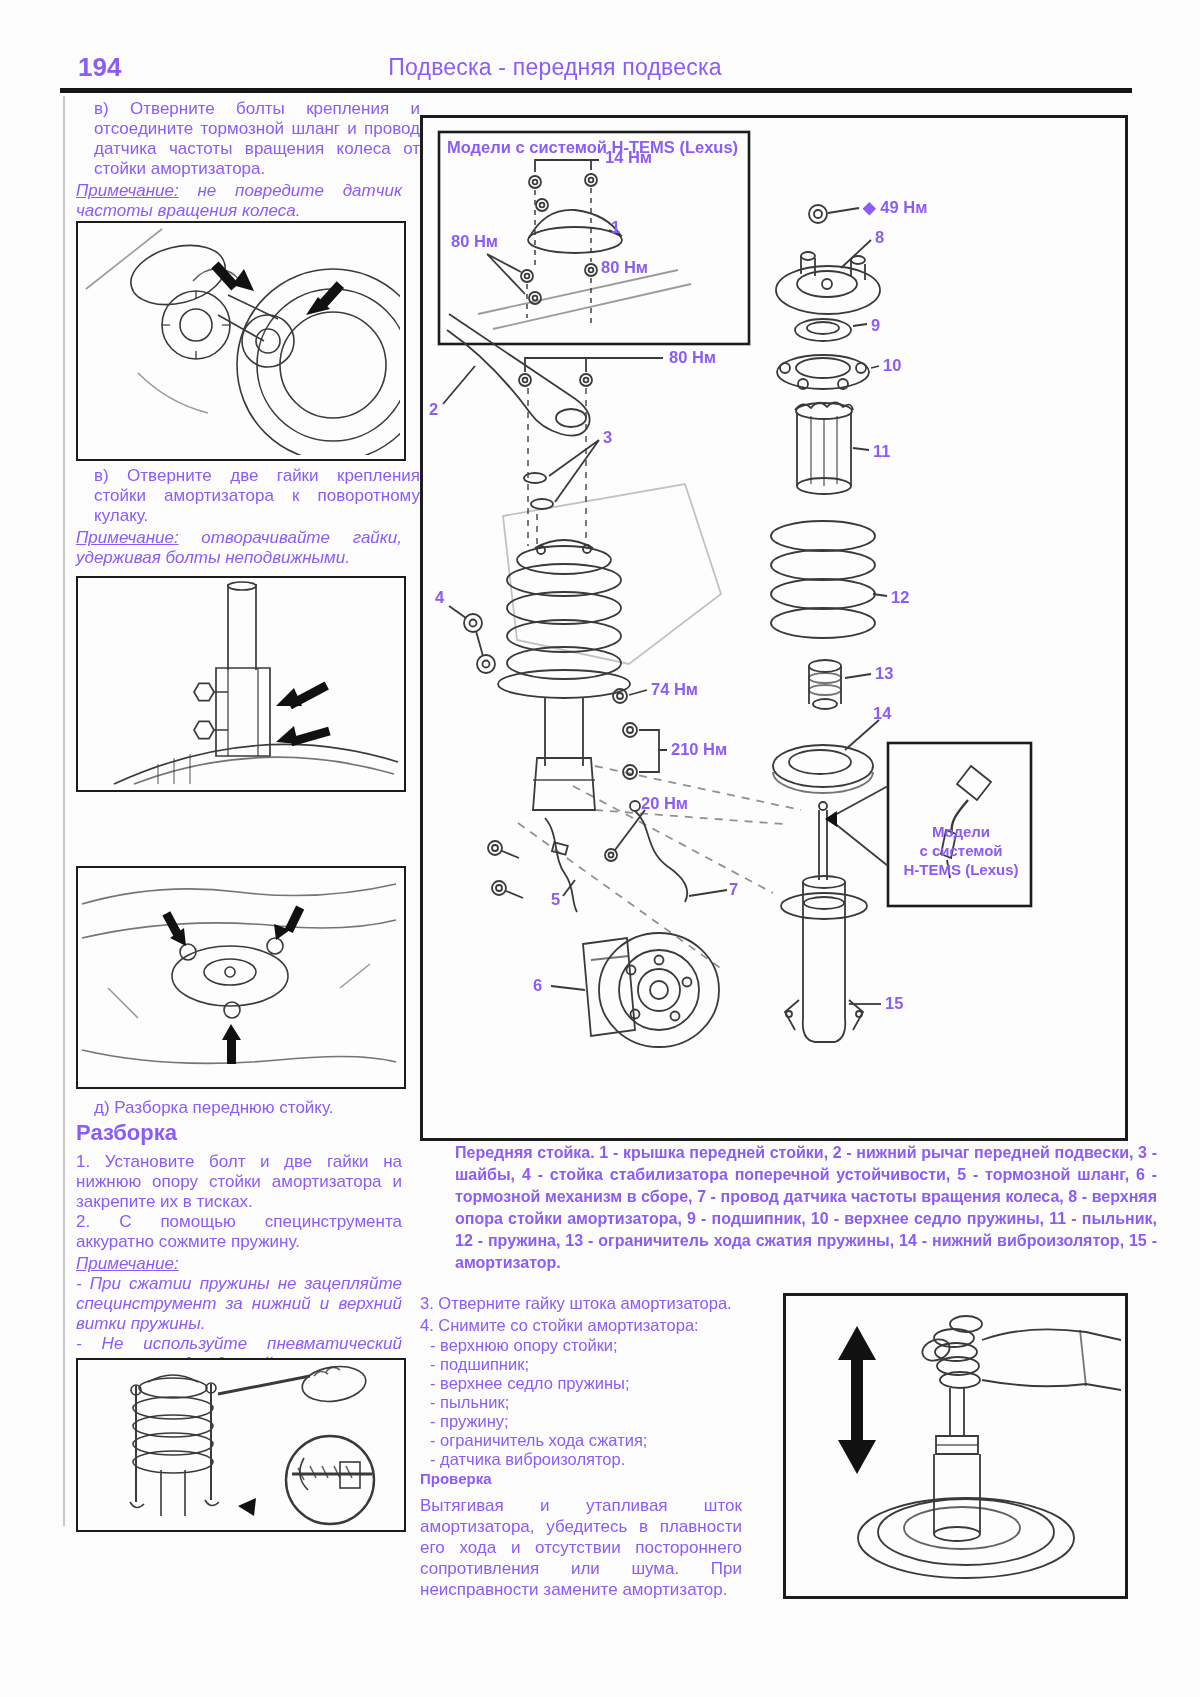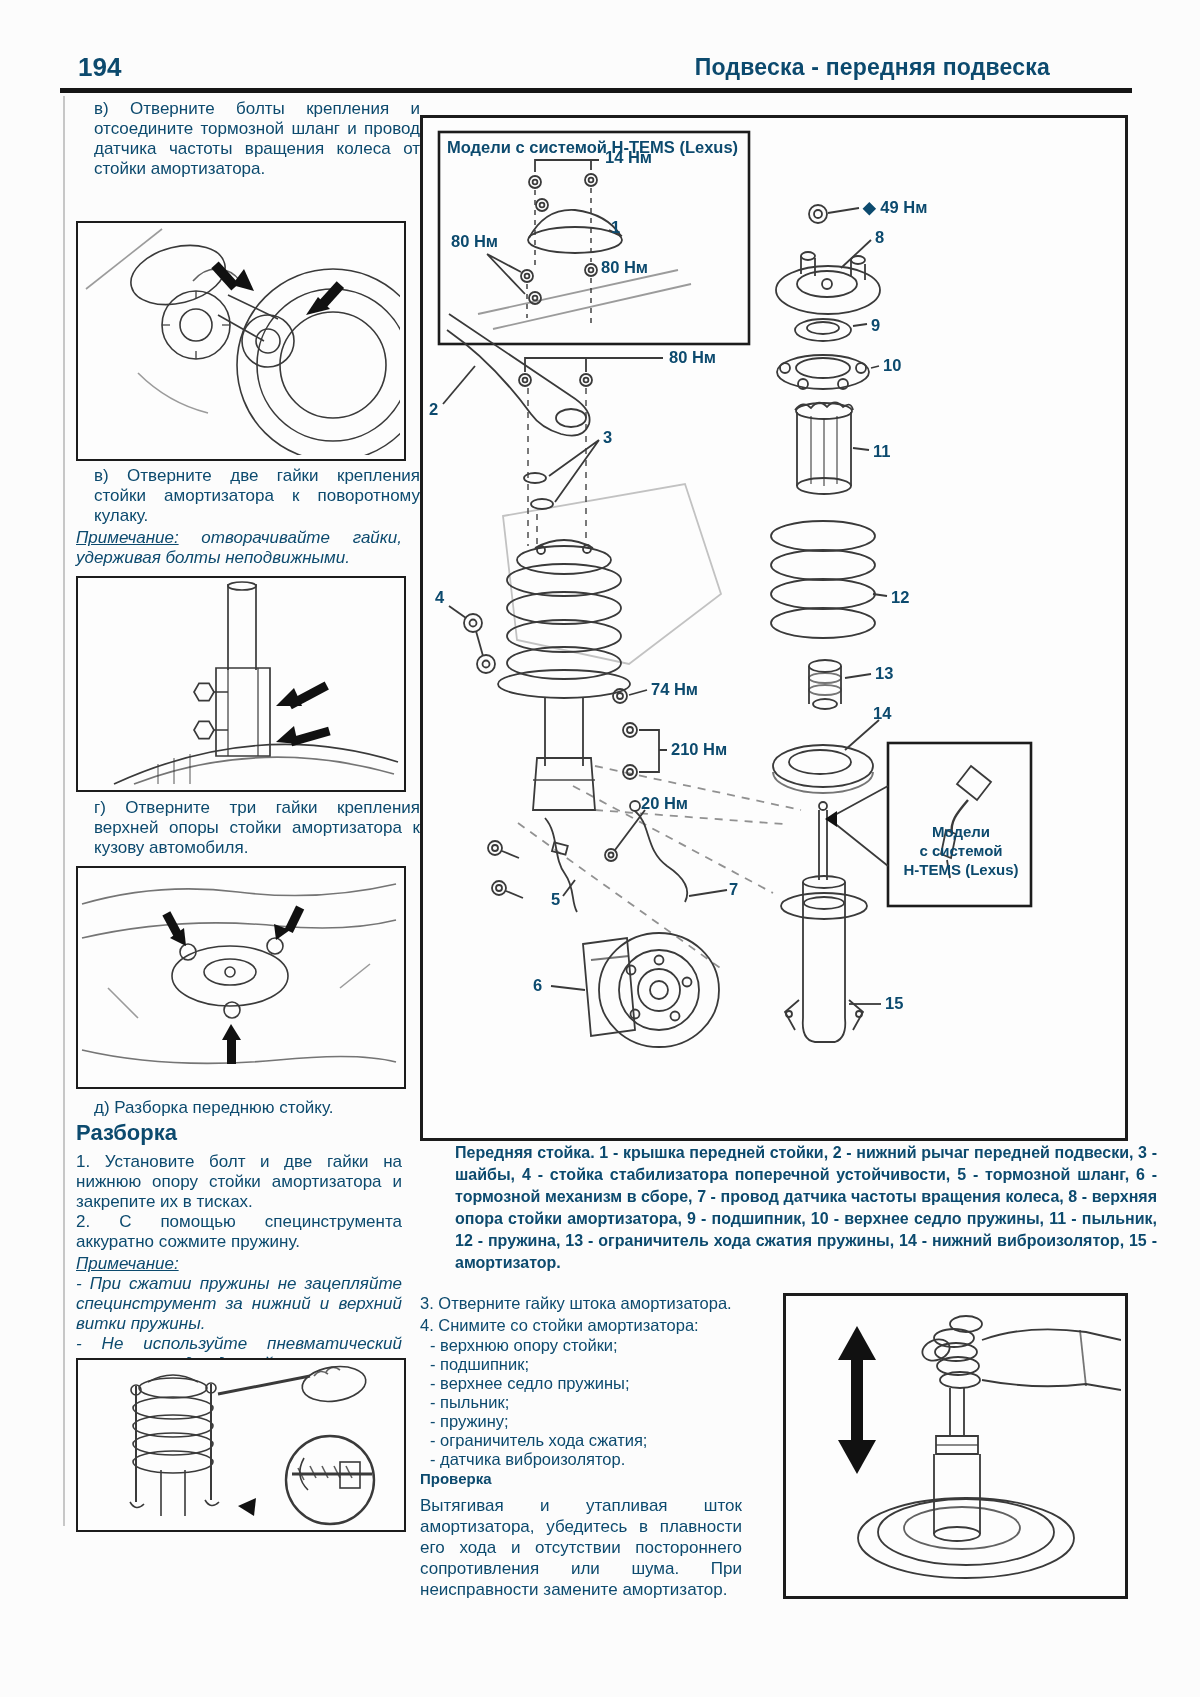--- a/index.html
+++ b/index.html
@@ -1,21 +1,21 @@
 <!DOCTYPE html>
 <html lang="ru"><head>
 <meta charset="utf-8">
 <style>
   html,body{margin:0;padding:0;background:#ffffff;}
   .page{position:relative;width:1200px;height:1697px;background:#fcfcfc;
-        font-family:"Liberation Sans",sans-serif;color:#0c4a6e;overflow:hidden;}
+        font-family:"Liberation Sans",sans-serif;color:#8b5cf6;overflow:hidden;}
   
   .page-num{position:absolute;left:78px;top:52px;font-size:26px;font-weight:bold;}
-  .page-title{position:absolute;left:60px;top:54px;width:990px;text-align:right;
-              font-size:23px;font-weight:bold;letter-spacing:.2px;}
+  .page-title{position:absolute;left:60px;top:54px;width:990px;text-align:center;
+              font-size:23px;font-weight:normal;letter-spacing:.2px;}
   .header-rule{position:absolute;left:60px;top:88px;width:1072px;height:5px;background:#161616;}
   .frame-line{position:absolute;left:63px;top:96px;width:2px;height:1430px;background:#9a9a9a;opacity:.55;}
   
   .lt{position:absolute;left:76px;width:326px;font-size:17px;line-height:20px;text-align:justify;}
   .step{padding-left:18px;}
   .note{font-style:italic;}
   .note .nlabel{text-decoration:underline;font-style:italic;}
   .h2{position:absolute;left:76px;font-size:22px;font-weight:bold;}
   .illus{position:absolute;left:76px;width:326px;border:2px solid #1c1c1c;background:#fdfdfd;overflow:hidden;}
   
@@ -43,20 +43,23 @@
 
 <div class="page">
 
   <div class="page-num">194</div>
   <div class="page-title">Подвеска - передняя подвеска</div>
   <div class="header-rule"></div>
   <div class="frame-line"></div>
 
   <div class="lt step" style="top:99px">в) Отверните болты крепления и отсоедините тормозной шланг и провод датчика частоты вращения колеса от стойки амортизатора.</div>
 
+  <div class="lt note" style="top:181px">
+    <span class="nlabel">Примечание:</span><span> не повредите датчик частоты вращения колеса.</span>
+  </div>
 
   <div class="illus" style="top:221px;height:236px">
     <svg width="322" height="232" viewBox="0 0 322 232">
       <g fill="none" stroke="#3a3a3a" stroke-width="1.6">
         <path d="M8 66 L84 6" opacity=".5"></path>
         <ellipse cx="100" cy="52" rx="48" ry="28" transform="rotate(-14 100 52)"></ellipse>
         <path d="M115 58 C130 40 152 44 162 58" opacity=".8"></path>
         <circle cx="118" cy="102" r="34"></circle>
           <circle cx="118" cy="102" r="16"></circle>
         <path d="M118 68 V76 M118 128 V136 M84 102 H92 M144 102 H152" opacity=".8"></path>
@@ -99,21 +102,20 @@
       </g>
       <g fill="#111" stroke="none">
         <rect x="226" y="96" width="9" height="42" transform="rotate(62 230 117)"></rect>
         <polygon points="198,128 216,110 224,128"></polygon>
         <rect x="228" y="138" width="9" height="40" transform="rotate(74 232 158)"></rect>
         <polygon points="198,164 216,148 220,166"></polygon>
       </g>
     </svg>
   </div>
 
-  <div class="lt step" style="top:798px">г) Отверните три гайки крепления верхней опоры стойки амортизатора к кузову автомобиля.</div>
 
   <div class="illus" style="top:866px;height:219px">
     <svg width="322" height="215" viewBox="0 0 322 215">
       <g fill="none" stroke="#3a3a3a" stroke-width="1.6">
         <path d="M4 36 Q80 14 160 24 Q240 34 318 16" opacity=".7"></path>
         <path d="M4 70 Q100 48 200 58 Q270 64 318 52" opacity=".7"></path>
         <path d="M4 182 Q90 202 200 192 Q280 184 318 194" opacity=".7"></path>
         <ellipse cx="152" cy="108" rx="58" ry="30"></ellipse>
         <ellipse cx="152" cy="104" rx="26" ry="13"></ellipse>
         <circle cx="152" cy="104" r="5"></circle>

